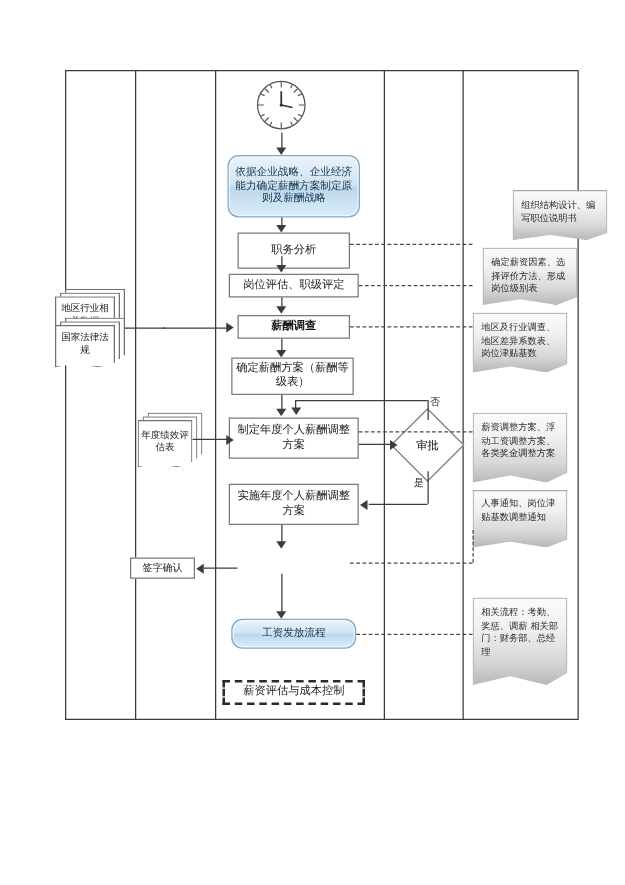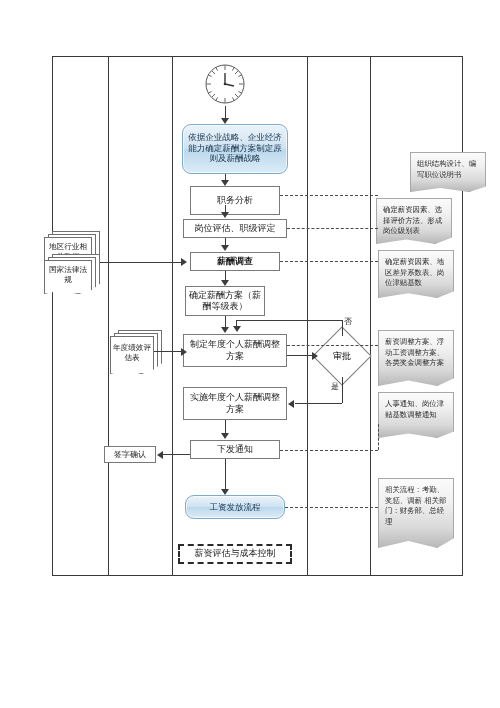--- a/index.html
+++ b/index.html
@@ -115,31 +115,30 @@
   <div class="arrow-d" style="left:221px;top:212px;"></div>
 
   <div class="node proc" style="left:183px;top:219px;width:104px;height:19px;">岗位评估、职级评定</div>
   <div class="ln lnv" style="left:224.5px;top:238px;height:9px;"></div>
   <div class="arrow-d" style="left:221px;top:245px;"></div>
 
   <div class="node proc" style="left:190px;top:252px;width:90px;height:19px;font-weight:bold;">薪酬调查</div>
   <div class="ln lnv" style="left:224.5px;top:271px;height:11px;"></div>
   <div class="arrow-d" style="left:221px;top:280px;"></div>
 
-  <div class="node proc" style="left:185px;top:286px;width:80px;height:30px;padding:1px 3px;">确定薪酬方案（薪酬等级表）</div>
+  <div class="node proc" style="left:185px;top:286px;width:98px;height:30px;padding:1px 3px;">确定薪酬方案（薪酬等级表）</div>
   <div class="ln lnv" style="left:224.5px;top:316px;height:14px;"></div>
   <div class="arrow-d" style="left:221px;top:327px;"></div>
 
   <div class="node proc" style="left:183px;top:334px;width:104px;height:33px;padding:1px 4px;">制定年度个人薪酬调整方案</div>
 
   <div class="node proc" style="left:183px;top:387px;width:104px;height:33px;padding:1px 4px;">实施年度个人薪酬调整方案</div>
   <div class="ln lnv" style="left:224.5px;top:420px;height:16px;"></div>
   <div class="arrow-d" style="left:221px;top:433px;"></div>
 
-  <div class="node proc" style="left:190px;top:440px;width:90px;height:19px;">下发通知</div>
   <div class="ln lnv" style="left:224.5px;top:459px;height:34px;"></div>
   <div class="arrow-d" style="left:221px;top:489px;"></div>
 
   <div class="node dashedbox" style="left:178px;top:544px;width:114px;height:20px;">薪资评估与成本控制</div>
 
   <div class="node rounded" style="left:185px;top:495px;width:100px;height:24px;">工资发放流程</div>
 
   <div class="diamond-wrap" style="left:321px;top:335px;width:42px;height:42px;">
     <div class="diamond"></div>
     <div class="diamond-txt">审批</div>
@@ -187,24 +186,24 @@
     <div class="sheet" style="left:4px;top:3px;width:44px;height:38px;"></div>
     <div class="sheet" style="left:0px;top:6px;width:44px;height:38px;"></div>
     <div class="sheet-txt" style="left:0px;top:6px;width:44px;height:33px;padding:1px 3px;">年度绩效评估表</div>
   </div>
   <div class="ln lnh" style="left:154px;top:351px;width:30px;"></div>
   <div class="arrow-r" style="left:181px;top:347.5px;"></div>
 
   <div class="note" style="left:378px;top:152px;width:76px;height:40px;margin-left:32px;">组织结构设计、编写职位说明书</div>
   <div class="dash-h" style="left:280px;top:195px;width:98px;"></div>
 
-  <div class="note" style="left:376px;top:198px;width:76px;height:46px;">确定薪资因素、选择评价方法、形成岗位级别表</div>
+  <div class="note" style="left:386px;top:198px;width:76px;height:46px;">确定薪资因素、选择评价方法、形成岗位级别表</div>
   <div class="dash-h" style="left:287px;top:228px;width:91px;"></div>
 
-  <div class="note" style="left:378px;top:250px;width:76px;height:48px;">确定薪资因素、地区差异系数表、岗位津贴基数</div>
+  <div class="note" style="left:378px;top:250px;width:76px;height:48px;">地区及行业调查、地区差异系数表、岗位津贴基数</div>
   <div class="dash-h" style="left:280px;top:261px;width:98px;"></div>
 
   <div class="note" style="left:378px;top:330px;width:76px;height:56px;">薪资调整方案、浮动工资调整方案、各类奖金调整方案</div>
   <div class="dash-h" style="left:287px;top:345px;width:91px;"></div>
 
   <div class="note" style="left:378px;top:392px;width:76px;height:46px;font-family:Liberation Mono, monospace;">人事通知、岗位津贴基数调整通知</div>
   <div class="dash-h" style="left:280px;top:450px;width:98px;"></div>
   <div class="dash-v" style="left:378px;top:424px;height:26px;"></div>
 
   <div class="note" style="left:378px;top:478px;width:76px;height:70px;">相关流程：考勤、奖惩、调薪 相关部门：财务部、总经理</div>

